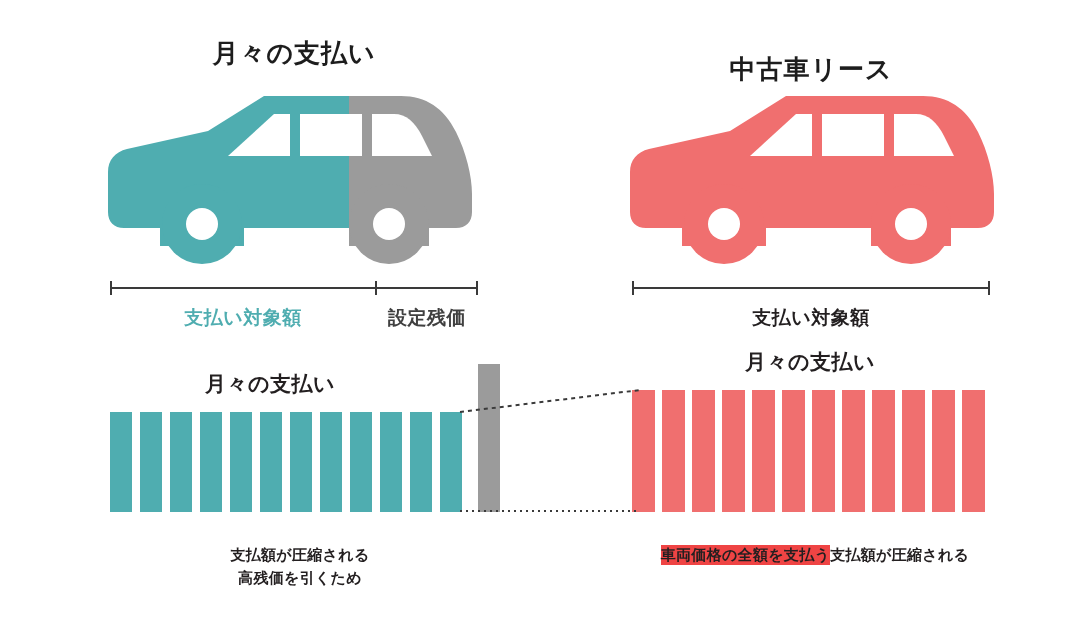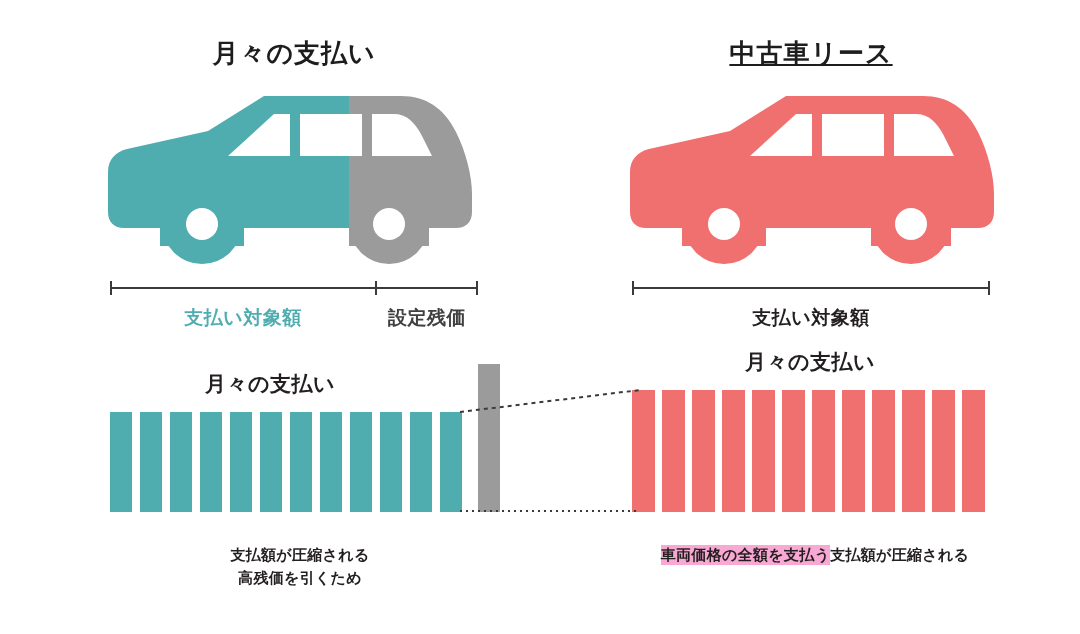--- a/index.html
+++ b/index.html
@@ -25,21 +25,21 @@
   .panel-title {
     position: absolute;
     font-size: 26px;
     font-weight: bold;
     letter-spacing: 1px;
     text-align: center;
     color: #1d1d1d;
     white-space: nowrap;
   }
   #title-left  { left: 110px; top: 36px; width: 368px; }
-  #title-right { left: 632px; top: 36px; width: 358px; text-decoration: underline; }
+  #title-right { left: 632px; top: 52px; width: 358px; }
 
   
   .car-wrap {
     position: absolute;
     top: 84px;
   }
   #car-left  { left: 104px; width: 380px; height: 180px; }
   #car-right { left: 626px; width: 380px; height: 180px; }
   .car-wrap svg { display: block; width: 100%; height: 100%; }
 
@@ -107,21 +107,21 @@
     font-weight: bold;
     text-align: center;
     line-height: 1.55;
     color: #231f20;
     letter-spacing: 0.3px;
   }
   #caption-left  { left: 150px; top: 543px; width: 300px; }
   #caption-right { left: 640px; top: 543px; width: 350px; }
   .caption .line { display: block; white-space: nowrap; }
   .hl {
-    background: #f9a8d4;
+    background: #ef4444;
     padding: 1px 0 2px 0;
   }
 </style>
 </head>
 <body>
 
 <div class="canvas">
 
   <div class="panel-title" id="title-left">月々の支払い</div>
 

